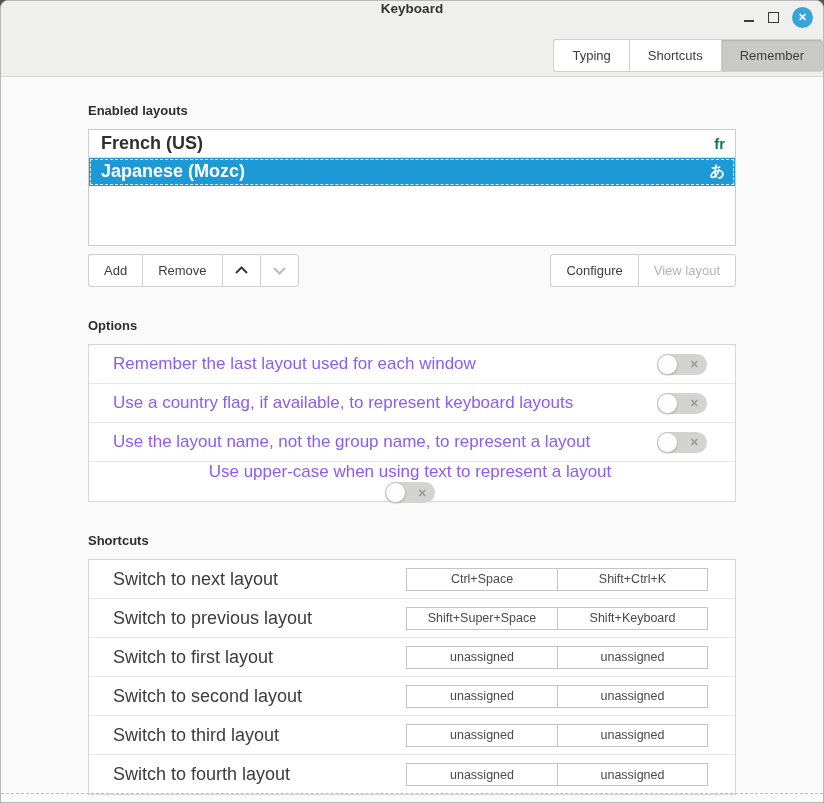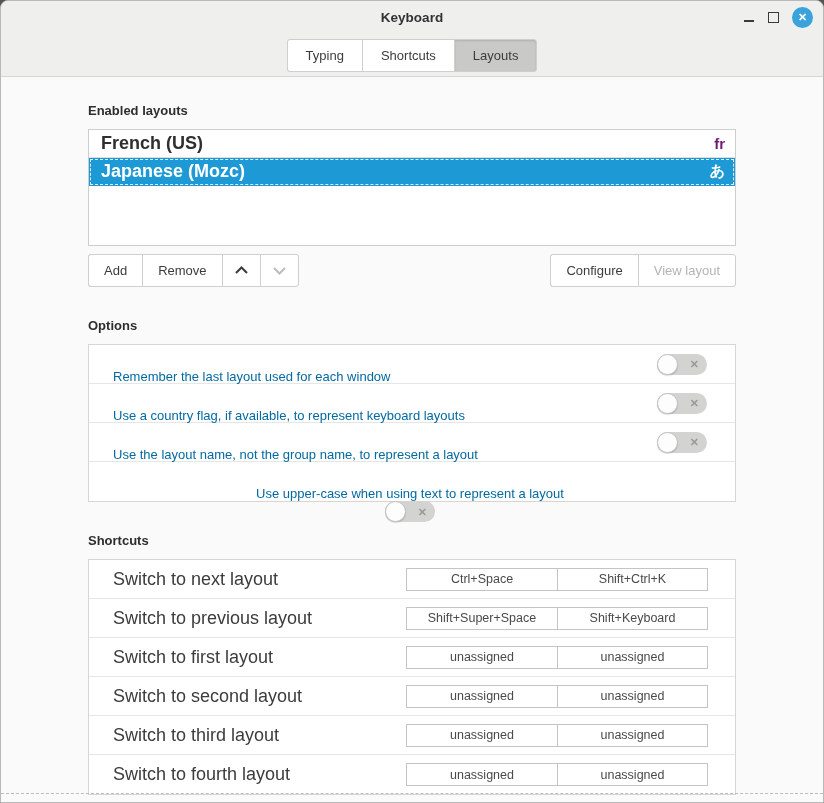--- a/index.html
+++ b/index.html
@@ -15,35 +15,35 @@
     display:flex; flex-direction:column;
   }
 
   
   .header {
     background:#efefee;
     border-bottom:1px solid #d5d5d4;
     flex:0 0 76px;
     position:relative;
   }
-  .titlebar { height:33px; position:relative; display:flex; align-items:center; justify-content:center; }
+  .titlebar { height:33px; position:relative; display:flex; align-items:flex-start; justify-content:center; }
   .title { font-size:13.5px; font-weight:bold; color:#333; }
   .win-controls { position:absolute; right:10px; top:0; height:33px; display:flex; align-items:center; gap:13px; }
   .btn-min { width:12px; height:13px; position:relative; cursor:pointer; }
   .btn-min::after { content:""; position:absolute; left:1px; right:1px; bottom:2px; height:2px; background:#3a3a3a; }
   .btn-max { width:11px; height:11px; border:1.5px solid #3a3a3a; background:transparent; cursor:pointer; }
   .btn-close {
     width:21px; height:21px; border-radius:50%;
     display:flex; align-items:center; justify-content:center;
     color:#fff; font-size:11px; font-weight:bold; cursor:pointer;
     line-height:1;
   }
   .tabs {
     position:absolute; left:0; right:0; top:38px;
-    display:flex; justify-content:center;
+    display:flex; justify-content:flex-end;
   }
   .tab {
     height:33px; padding:0 18px;
     background:#fff; border:1px solid #cfcfce;
     border-right:none;
     font-size:13px; color:#3c3c3c;
     display:flex; align-items:center; cursor:pointer;
   }
   .tab:first-child { border-radius:3px 0 0 3px; }
   .tab:last-child  { border-radius:0 3px 3px 0; border-right:1px solid #cfcfce; }
@@ -61,21 +61,21 @@
     background:#fff; border:1px solid #cdcdcc;
     height:117px; overflow:hidden;
   }
   .layout-row {
     height:28px; display:flex; align-items:center;
     padding:0 10px 0 12px; cursor:pointer;
     border-bottom:1px solid #dedede;
     background:#fff;
   }
   .layout-row .lname { font-size:18px; font-weight:bold; color:#2f2f2f; flex:1; }
-  .layout-row .lbadge { font-size:15px; font-weight:bold; color:#701a75; }
+  .layout-row .lbadge { font-size:15px; font-weight:bold; color:#0f766e; }
   .layout-row.selected { background:#1d99d5; border-bottom:1px solid #1d99d5; outline:1px dashed rgba(255,255,255,.85); outline-offset:-2px; }
   .layout-row.selected .lname, .layout-row.selected .lbadge { color:#fff; }
 
   
   .list-toolbar { margin-top:8px; display:flex; justify-content:space-between; }
   .btn-group { display:flex; }
   .pbtn {
     height:33px; background:#fff; border:1px solid #cfcfce; border-right:none;
     font-size:13px; color:#3c3c3c; padding:0 15px;
     display:flex; align-items:center; justify-content:center; cursor:pointer;
@@ -86,21 +86,21 @@
   .pbtn.disabled { color:#b4b4b4; cursor:default; }
 
   
   .panel { background:#fff; border:1px solid #d6d6d5; }
   .opt-row {
     height:39px; display:flex; align-items:center;
     padding:0 28px 0 24px;
     border-bottom:1px solid #e6e6e6;
   }
   .opt-row:last-child { border-bottom:none;flex-direction:column; }
-  .opt-label { flex:1; font-size:13px; color:#0369a1;margin-top:24px; }
+  .opt-label { flex:1; font-size:17px; color:#8b5cf6; }
   .toggle {
     width:50px; height:21px; background:#d3d3d2; border-radius:11px;
     position:relative; cursor:pointer; flex:0 0 auto;
   }
   .toggle .knob {
     position:absolute; left:0; top:0;
     width:21px; height:21px; border-radius:50%;
     background:#fdfdfd; border:1px solid #c2c2c1;
     box-shadow:0 1px 1px rgba(0,0,0,.15);
   }
@@ -141,21 +141,21 @@
       <div class="title">Keyboard</div>
       <div class="win-controls">
         <div class="btn-min"></div>
         <div class="btn-max"></div>
         <div class="btn-close" style="background:#3aa3dc;">✕</div>
       </div>
     </div>
     <div class="tabs">
       <div class="tab">Typing</div>
       <div class="tab">Shortcuts</div>
-      <div class="tab active">Layouts</div>
+      <div class="tab active">Remember</div>
     </div>
   </div>
 
   <div class="content">
 
     <div class="section-heading h-layouts">Enabled layouts</div>
 
     <div class="layout-list">
       <div class="layout-row">
         <span class="lname">French (US)</span>

